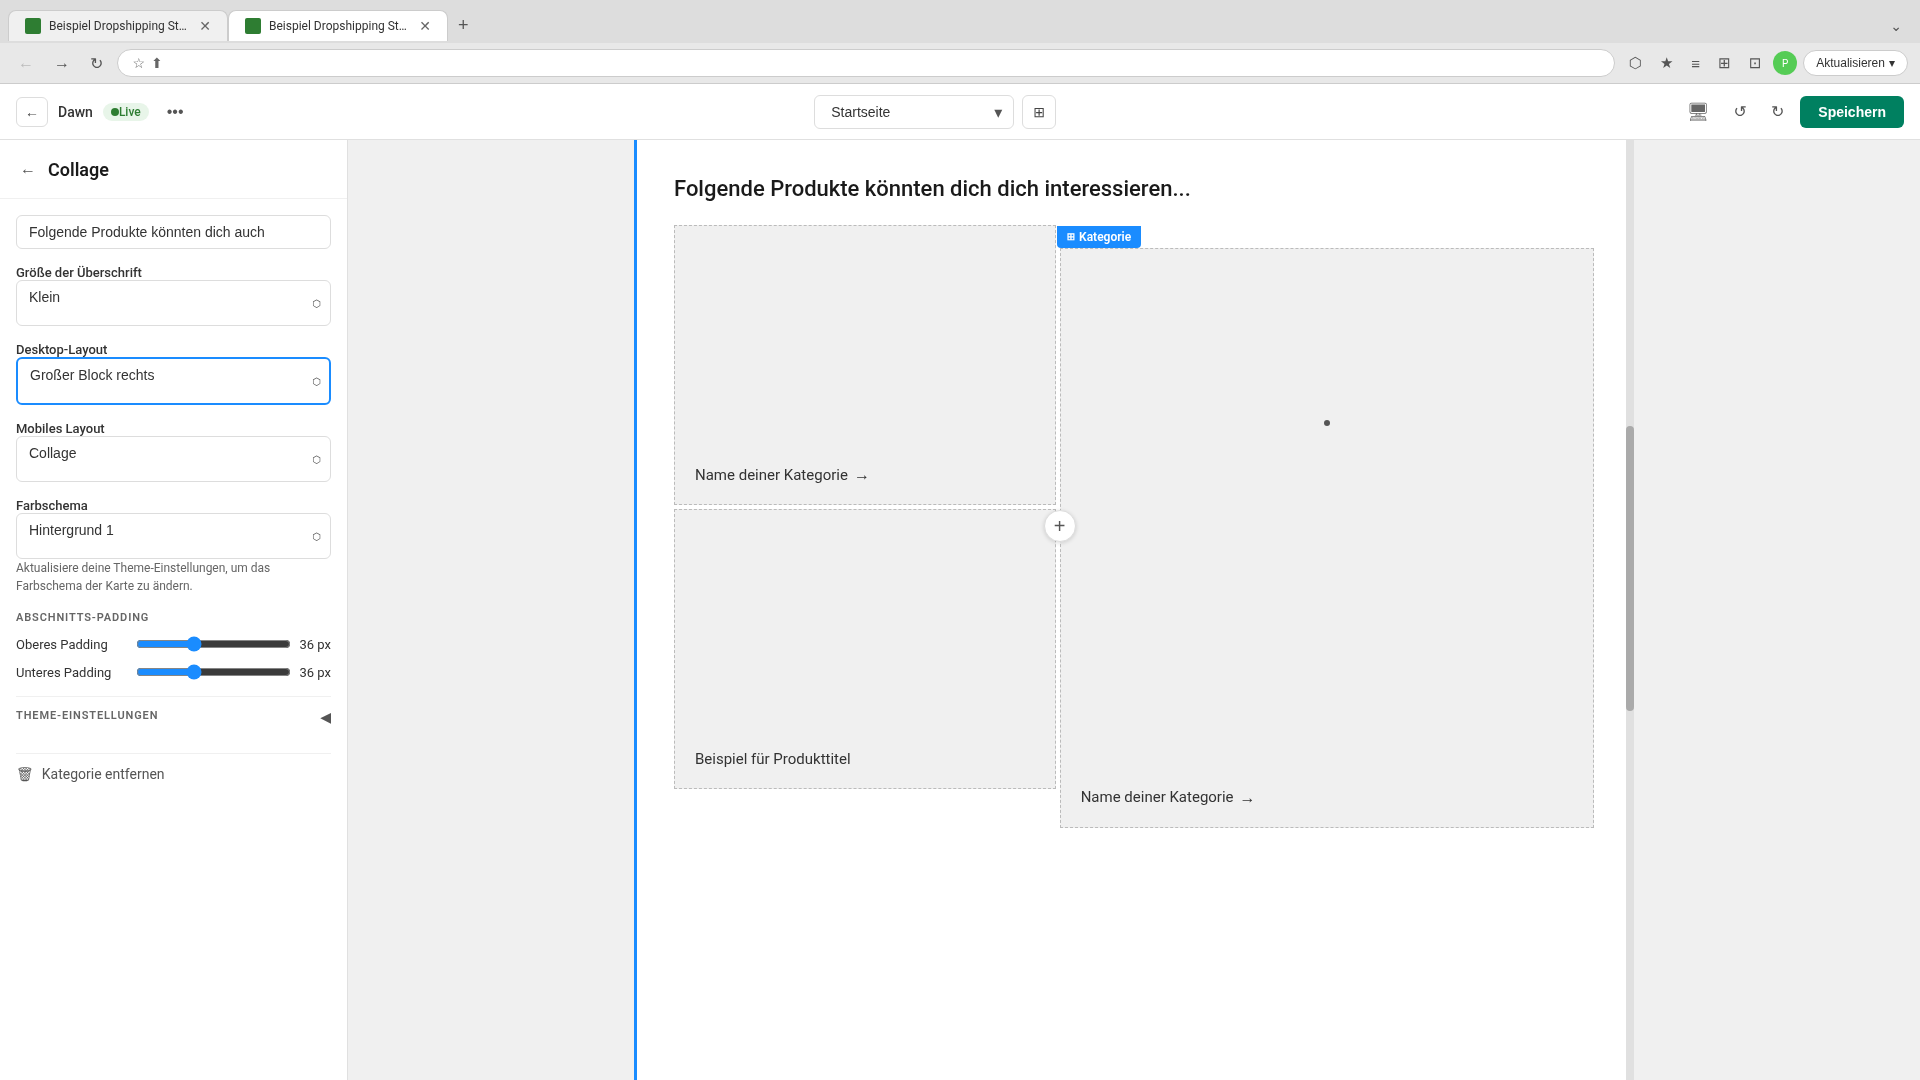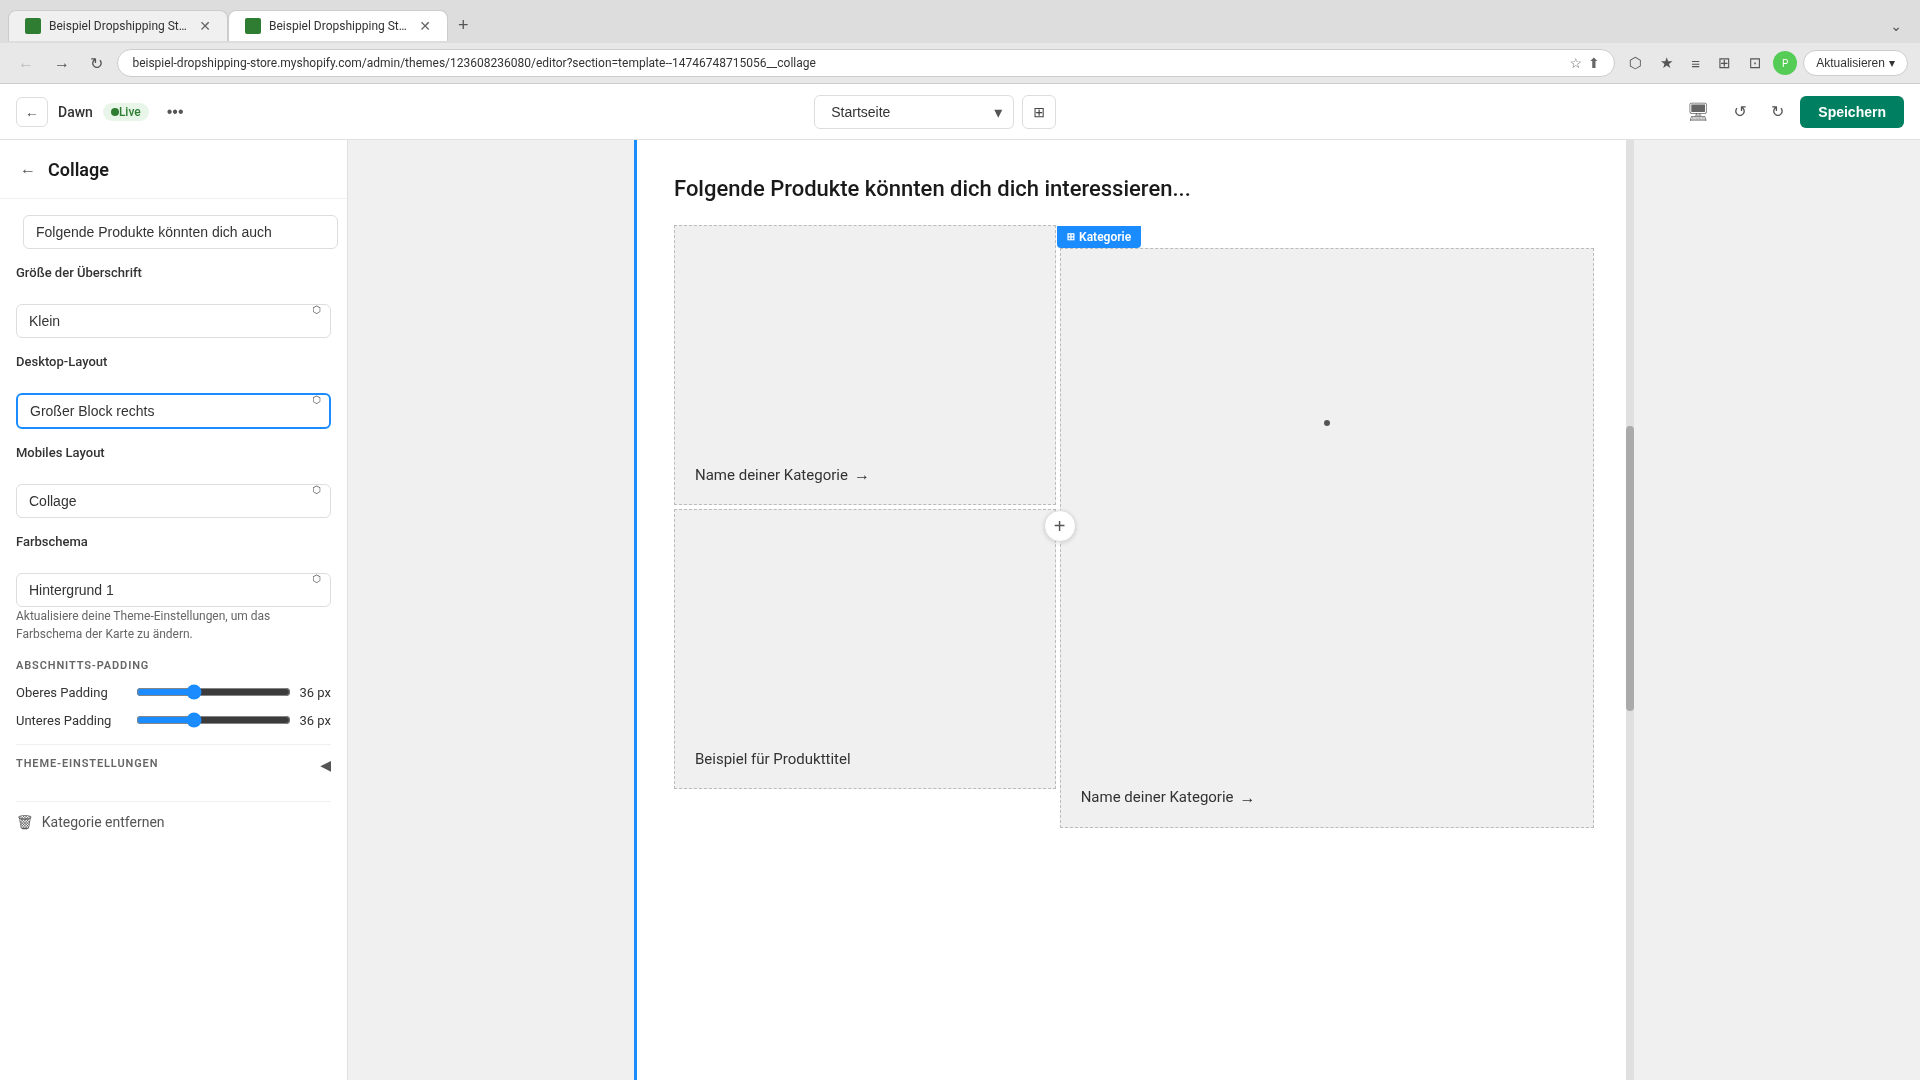--- a/index.html
+++ b/index.html
@@ -51,25 +51,25 @@
     .editor-main { display: flex; flex: 1; overflow: hidden; }
 
     
     .sidebar { width: 348px; background: #fff; border-right: 1px solid #e0e0e0; overflow-y: auto; display: flex; flex-direction: column; flex-shrink: 0; }
     .sidebar-header { display: flex; align-items: center; gap: 8px; padding: 16px; border-bottom: 1px solid #f0f0f0; }
     .sidebar-back { background: none; border: none; cursor: pointer; color: #555; font-size: 16px; padding: 4px; }
     .sidebar-title { font-size: 18px; font-weight: 600; color: #1a1a1a; }
 
     .sidebar-content { padding: 16px; display: flex; flex-direction: column; gap: 16px; }
 
-    .input-field { width: 100%; padding: 8px 12px; border: 1px solid #ddd; border-radius: 6px; font-size: 14px; color: #333; background: #fff; margin-left: 7px; }
+    .input-field { width: 100%; padding: 8px 12px; border: 1px solid #ddd; border-radius: 6px; font-size: 14px; color: #333; background: #fff; }
 
     .field-group { display: flex; flex-direction: column; gap: 0; }
     .field-label { font-size: 13px; color: #333; font-weight: 500; }
-    .select-field { width: 100%; padding: 8px 32px 8px 12px; border: 1px solid #ddd; border-radius: 6px; font-size: 14px; color: #333; background: #fff; appearance: none; cursor: pointer; margin-top: 24px; }
+    .select-field { width: 100%; padding: 8px 32px 20px 12px; border: 1px solid #ddd; border-radius: 6px; font-size: 14px; color: #333; background: #fff; appearance: none; cursor: pointer; }
     .select-wrapper { position: relative; }
     .select-wrapper::after { content: '⬡'; position: absolute; right: 10px; top: 50%; transform: translateY(-50%); color: #555; pointer-events: none; font-size: 10px; }
     .select-wrapper.highlighted { }
     .select-wrapper.highlighted .select-field { border-color: #1a8cff; border-width: 2px; outline: none; }
 
     .field-hint { font-size: 12px; color: #666; line-height: 1.5; }
 
     .section-heading { font-size: 11px; font-weight: 600; color: #666; letter-spacing: 0.08em; text-transform: uppercase; }
 
     .slider-row { display: flex; align-items: center; }
@@ -126,21 +126,20 @@
       <span class="tab-close">✕</span>
     </div>
     <button class="tab-new">+</button>
     <span class="tab-expand">⌄</span>
   </div>
   <div class="address-bar-row">
     <button class="nav-btn disabled">←</button>
     <button class="nav-btn">→</button>
     <button class="nav-btn">↻</button>
     <div class="address-bar">
-      <span class="address-text">beispiel-dropshipping-store.myshopify.com/admin/themes/123608236080/editor?section=template--14746748715056__collage</span>
       <div class="address-icons">
         <span class="addr-icon">☆</span>
         <span class="addr-icon">⬆</span>
       </div>
     </div>
     <div class="browser-actions">
       <button class="browser-action-btn">⬡</button>
       <button class="browser-action-btn">★</button>
       <button class="browser-action-btn">≡</button>
       <button class="browser-action-btn">⊞</button>

